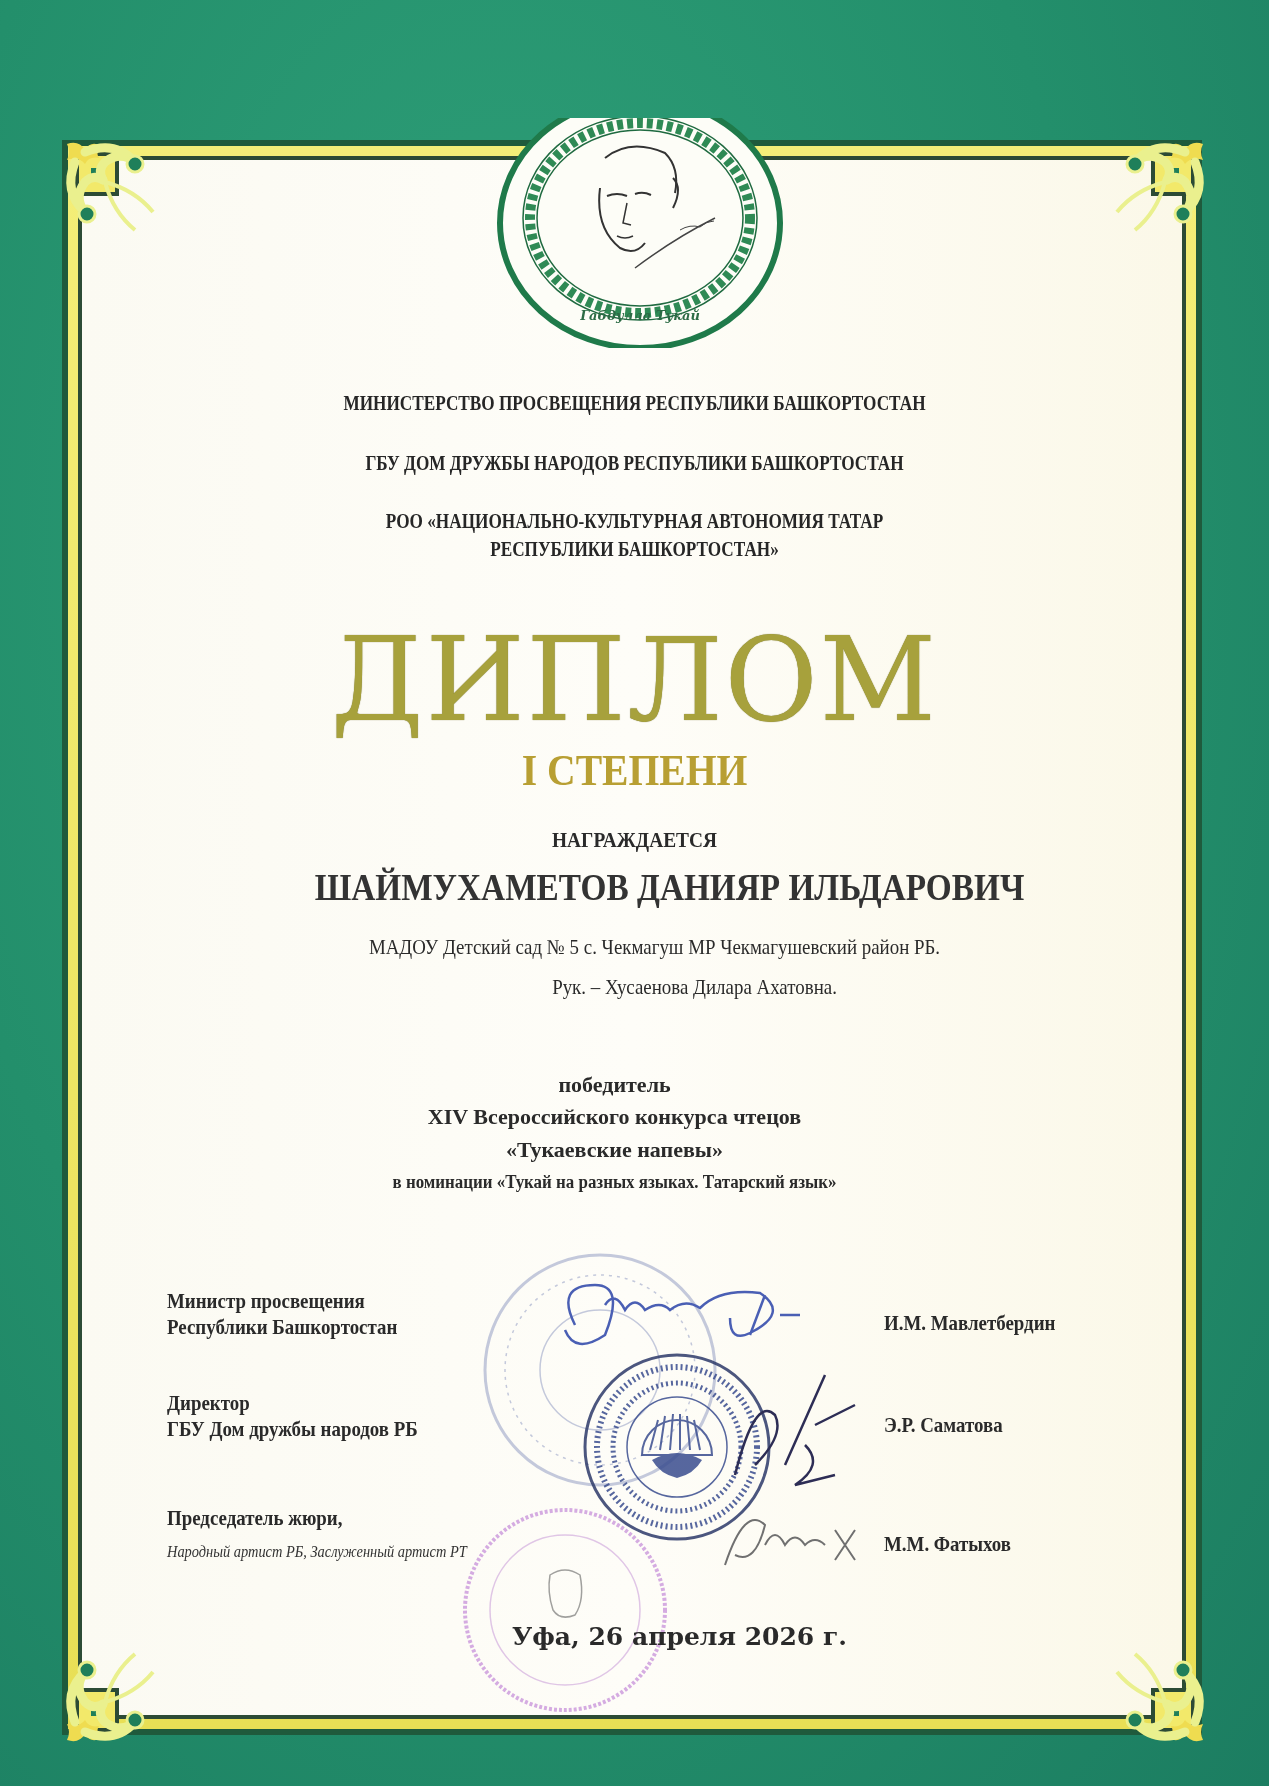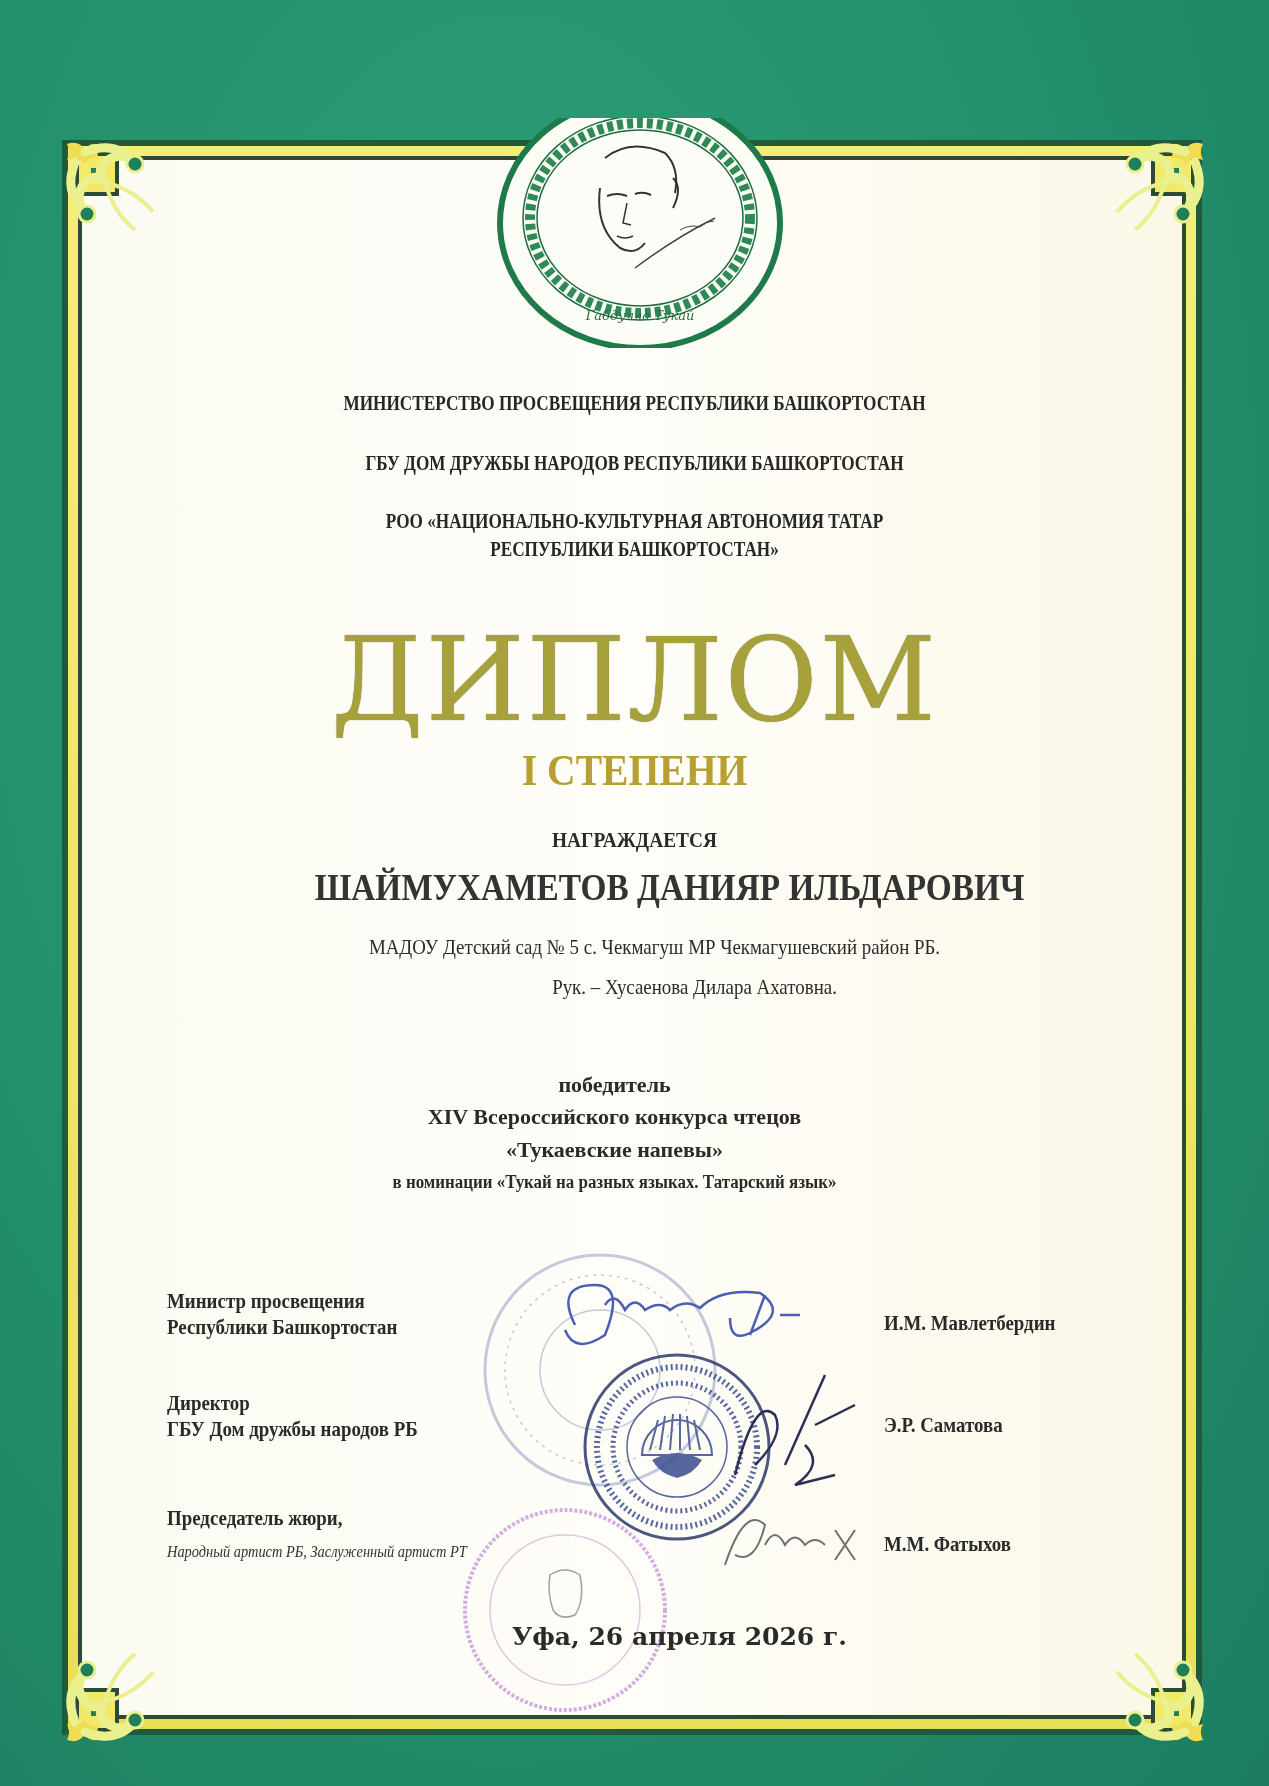--- a/index.html
+++ b/index.html
@@ -37,20 +37,21 @@
 
   
   .medallion {
     position: absolute; left: 495px; top: 118px; width: 290px; height: 230px;
   }
   .medallion svg { width: 100%; height: 100%; }
   .med-caption {
     position: absolute; left: 560px; top: 308px; width: 160px; text-align: center;
     font-style: italic; font-size: 13px; color: #2c6b45;
     font-family: "DejaVu Serif", serif;
+    font-weight: bold;
   }
 
   .c { position: absolute; left: 0; width: 1269px; text-align: center; }
   .org {
     font-weight: bold; font-size: 20px; letter-spacing: 0px; color: #262626;
     transform: scaleX(0.86); transform-origin: center;
   }
   .org1 { top: 392px; }
   .org2 { top: 452px; }
   .org3 { top: 507px; line-height: 28px; }

